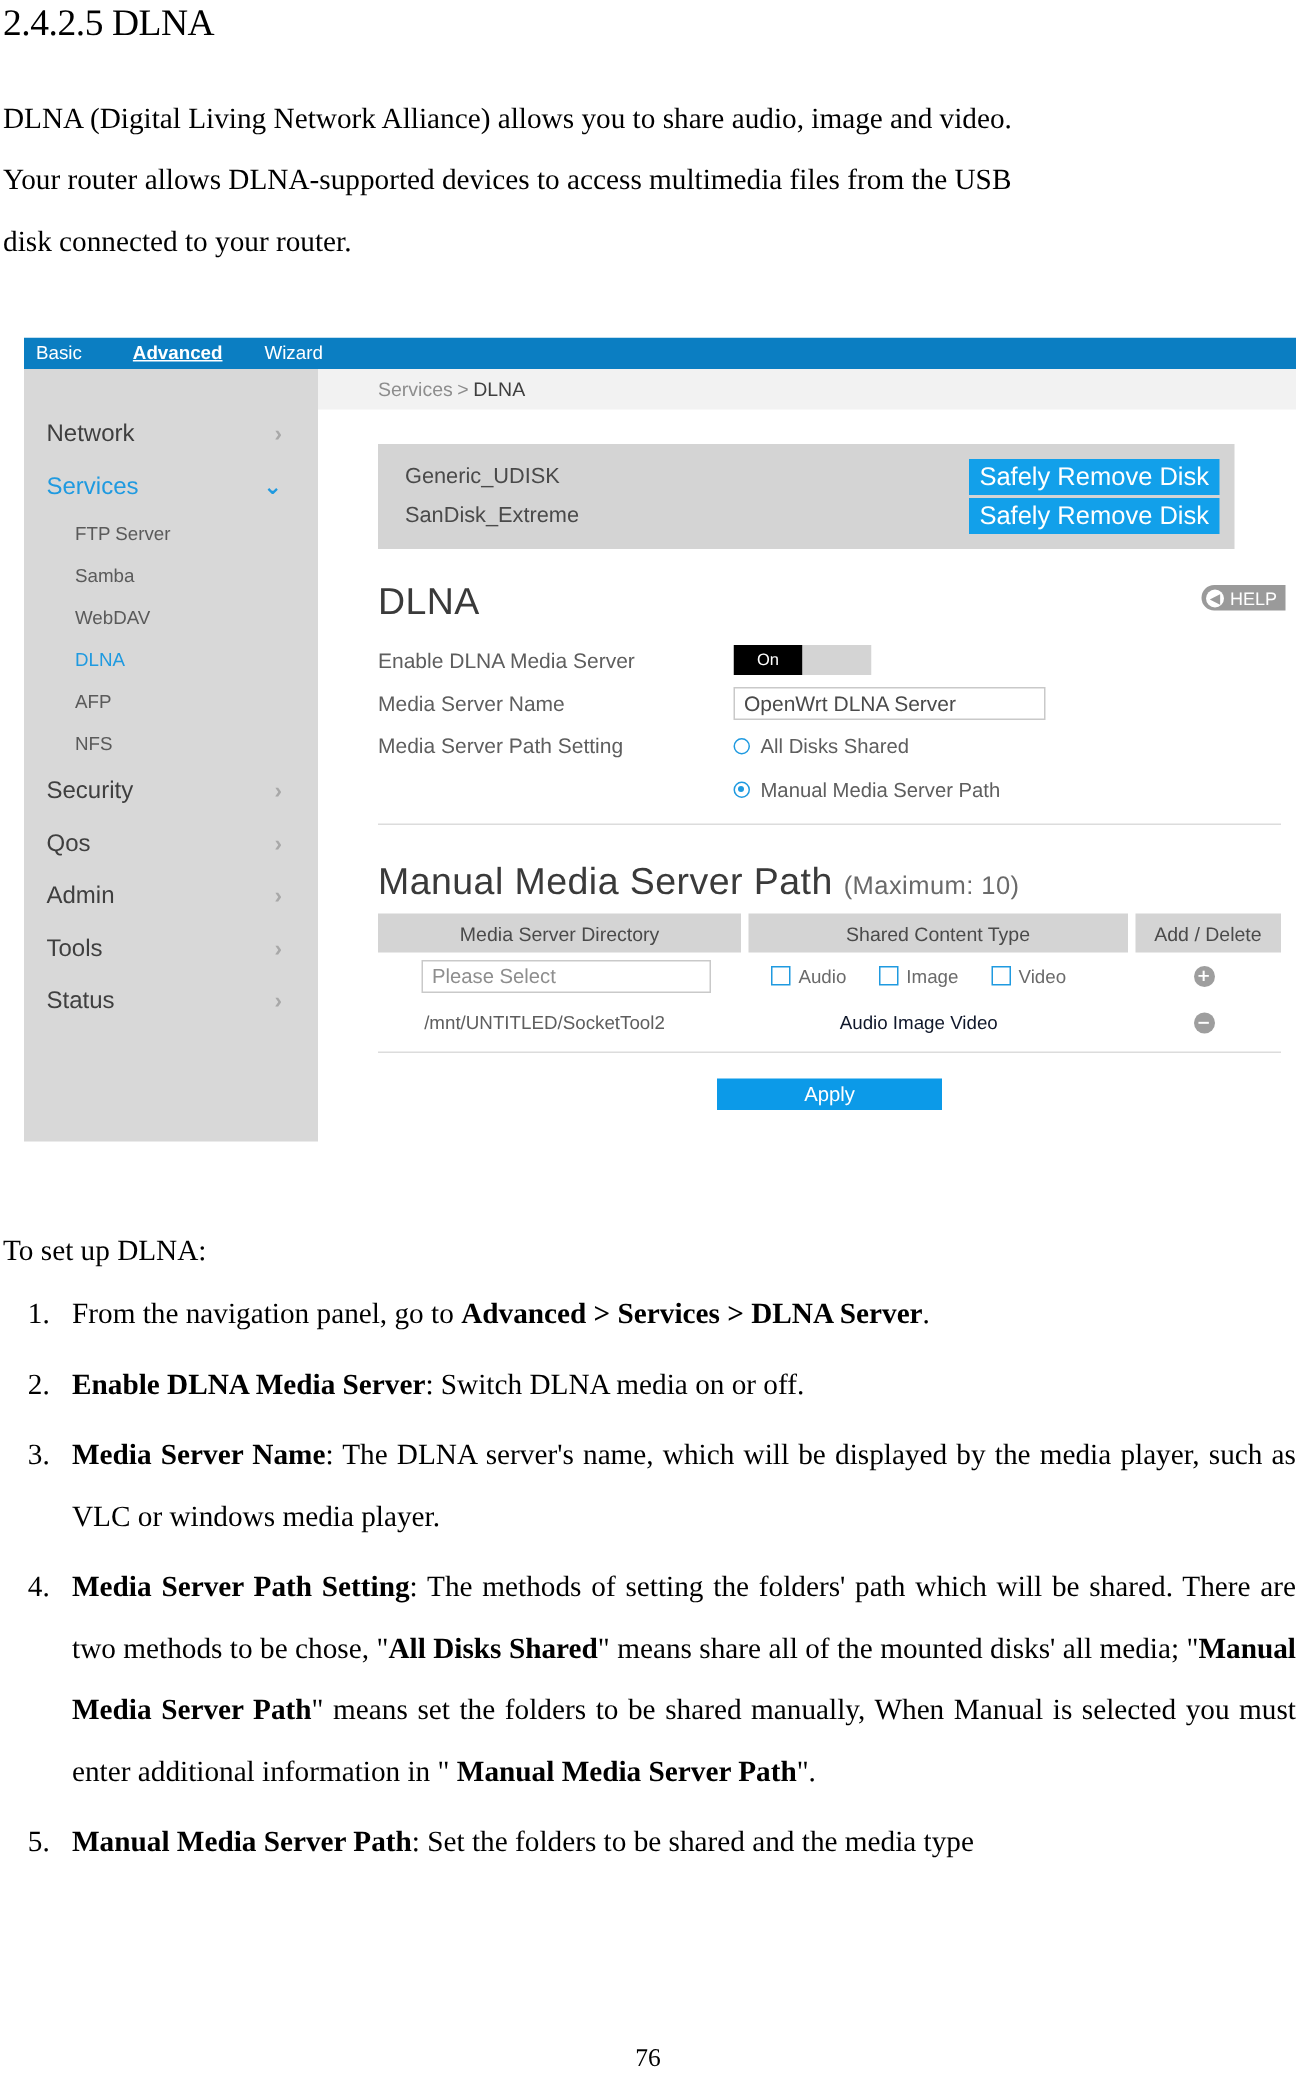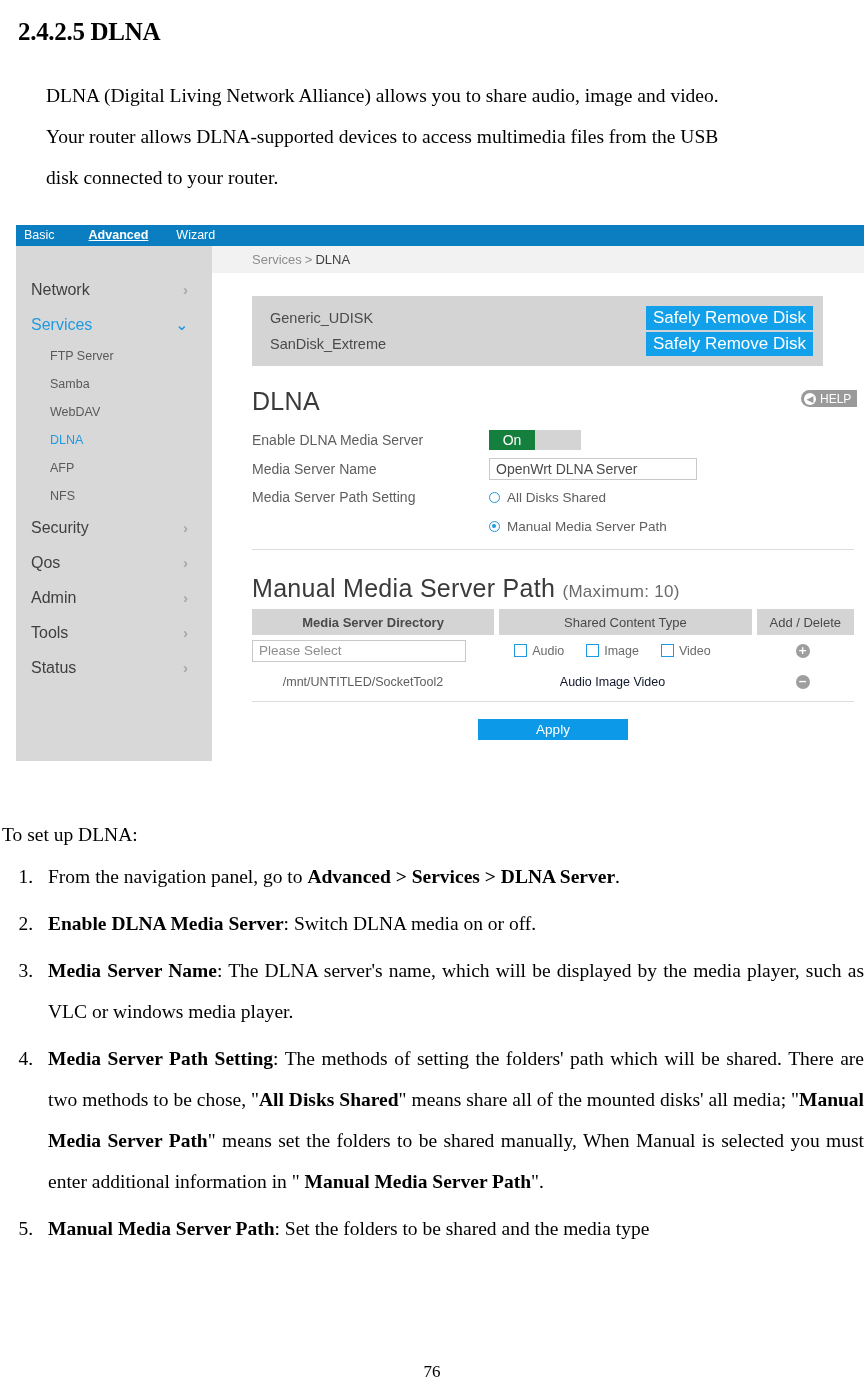--- a/index.html
+++ b/index.html
@@ -10,35 +10,35 @@
     background: #ffffff;
     font-family: "Liberation Serif", "DejaVu Serif", serif;
     color: #000;
     position: relative;
     overflow: hidden;
   }
 
   
   .doc-heading {
     font-family: "Liberation Serif", serif;
-    font-weight: bold;
+    font-weight: normal;
     font-size: 25px;
     line-height: 1.1;
-    margin: 16px;
+    margin: 0;
     padding: 2px 0 0 2px;
     letter-spacing: -0.3px;
   }
   .doc-para {
     font-size: 19.5px;
     line-height: 41px;
     margin: 0;
     padding: 0 2px;
     text-align: justify;
   }
-  .para-block { margin-top: 29px; margin-left: 44px; }
+  .para-block { margin-top: 29px; }
 
   .intro-line { display:block; white-space: nowrap; }
 
   
   .ui-shot {
     position: absolute;
     left: 16px;
     top: 225px;
     width: 860px;
     height: 537px;
@@ -184,23 +184,23 @@
     flex: 0 0 237px;
   }
 
   .toggle {
     display: inline-flex;
     width: 92px;
     height: 20px;
     overflow: hidden;
   }
   .toggle .on {
-    background: #15803d;
+    background: #000000;
     color: #fff;
-    font-size: 14px;
+    font-size: 11px;
     width: 46px;
     display: flex;
     align-items: center;
     justify-content: center;
   }
   .toggle .off { background: #d4d4d4; width: 46px; }
 
   .text-input {
     width: 208px;
     height: 22px;
@@ -249,40 +249,41 @@
   .thead { display: flex; gap: 5px; }
   .th {
     background: #d4d4d4;
     font-size: 13px;
     color: #4a4a4a;
     height: 26px;
     display: flex;
     align-items: center;
     justify-content: center;
   }
-  .th.c1 { width: 256px; font-weight: bold; }
+  .th.c1 { width: 256px; }
   .th.c2 { width: 267px; }
   .th.c3 { width: 103px; }
 
   .trow { display: flex; gap: 5px; align-items: center; height: 31px; }
   .td { display: flex; align-items: center; }
   .td.c1 { width: 222px; }
   .td.c2 { width: 267px; justify-content: center; gap: 0; }
   .td.c3 { width: 103px; justify-content: center; }
 
   .sel-input {
     width: 214px;
     height: 22px;
     border: 1px solid #c9c9c9;
     background: #fff;
     font-size: 13.5px;
     color: #8e8e8e;
     padding: 0 6px;
     font-family: inherit;
     line-height: 20px;
+    margin-left: 29px;
   }
   .sel-input::placeholder { color: #8e8e8e; }
 
   .cb-group { display: flex; align-items: center; gap: 22px; }
   .cb-item { display: flex; align-items: center; gap: 5px; }
   .checkbox {
     width: 13px; height: 13px;
     border: 1.8px solid #1f9ae0;
     background: #fff;
     display: inline-block;

